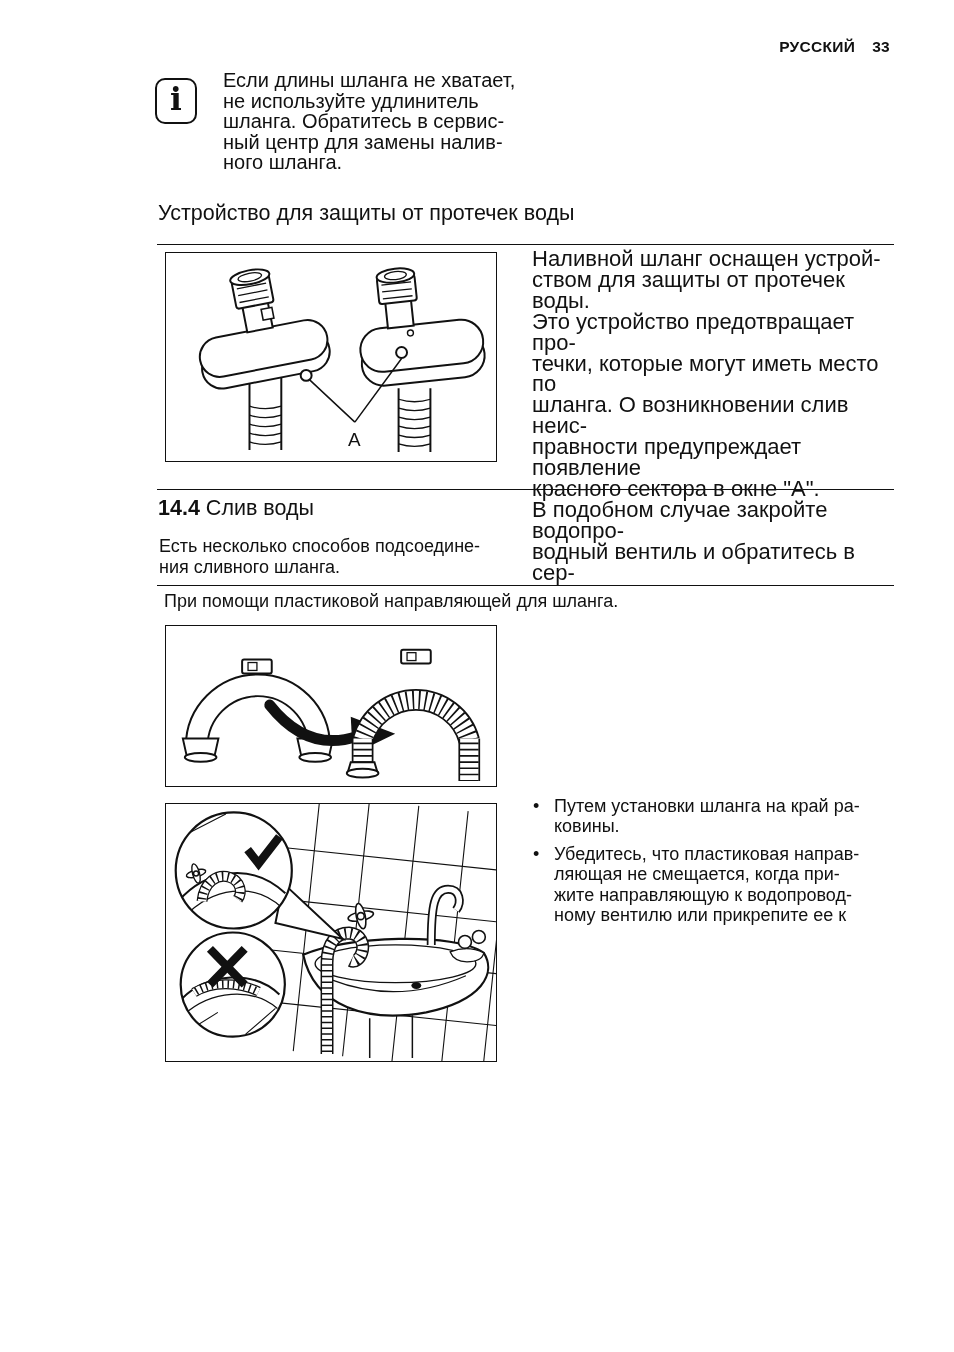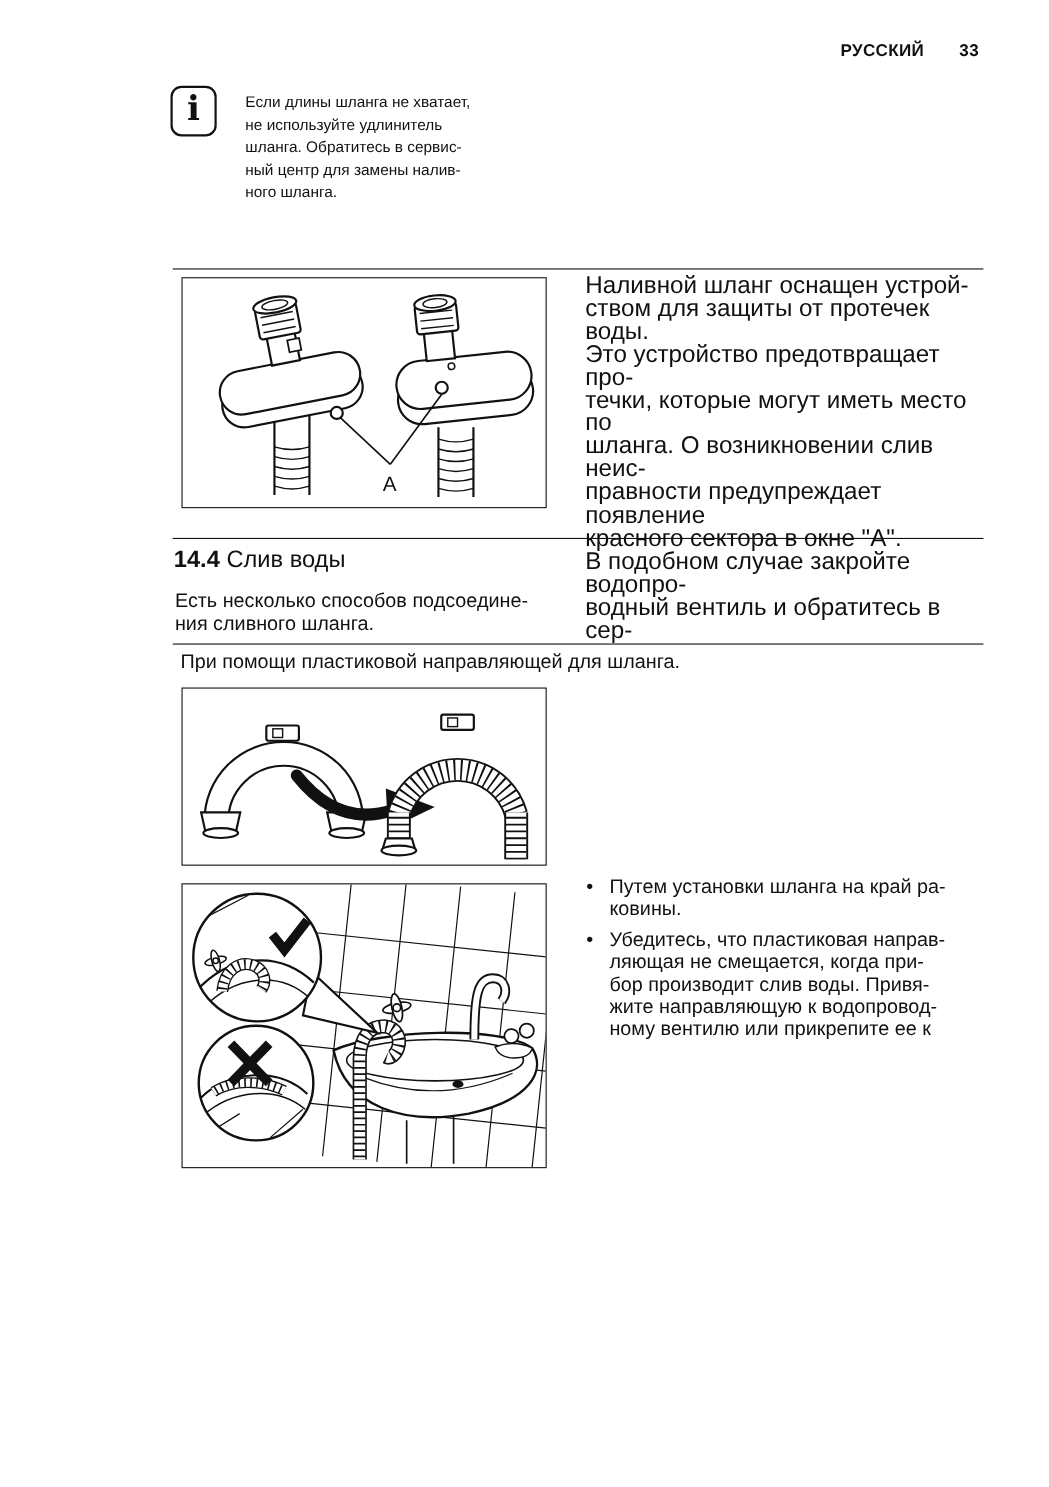--- a/index.html
+++ b/index.html
@@ -8,32 +8,32 @@
     position:relative; width:954px; height:1352px; margin:0 auto;
     background:#fff; color:#111; overflow:hidden;
     font-family:"Liberation Sans", sans-serif;
   }
   .ln { display:block; }
 
   .page-header {
     position:absolute; top:38px; left:160px; width:730px;
     text-align:right; font-weight:bold; font-size:15.5px; letter-spacing:.3px;
   }
-  .page-header .pgnum { display:inline-block; margin-left:32px;text-align:right; }
+  .page-header .pgnum { display:inline-block; margin-left:17px;text-align:right; }
 
   .note-icon {
     position:absolute; left:155px; top:78px; width:42px; height:46px;
     border:2.6px solid #111; border-radius:10px;
     display:flex; align-items:center; justify-content:center;
     font-family:"DejaVu Serif", serif; font-weight:bold; font-size:31px;
     line-height:1; padding-bottom:3px;
   }
   .note-text {
-    position:absolute; left:223px; top:82px; width:330px;
-    font-size:14px; line-height:20.5px;
+    position:absolute; left:223px; top:70px; width:330px;
+    font-size:20px; line-height:20.5px;
   }
 
   .leak-title {
     position:absolute; left:158px; top:201px;
     font-size:21.5px; font-weight:400;
   }
   .rule { position:absolute; left:157px; width:737px; border-top:1.7px solid #111; }
   .rule-1 { top:244px; }
   .rule-2 { top:489px; }
   .rule-3 { top:585px; }
@@ -72,20 +72,21 @@
     <span>i</span>
   </div>
   <div class="note-text">
     <span class="ln">Если длины шланга не хватает,</span>
     <span class="ln">не используйте удлинитель</span>
     <span class="ln">шланга. Обратитесь в сервис-</span>
     <span class="ln">ный центр для замены налив-</span>
     <span class="ln">ного шланга.</span>
   </div>
 
+  <h2 class="leak-title">Устройство для защиты от протечек воды</h2>
   <div class="rule rule-1"></div>
 
   <div class="figbox fig-1">
     <svg viewBox="0 0 332 209">
       <g fill="none" stroke="#111" stroke-width="2">
 
         <path d="M84 198 V122 M116 198 V122"></path>
         <path stroke-width="1.3" d="M84 190 q16 5 32 0 M84 181 q16 5 32 0 M84 172 q16 5 32 0 M84 163 q16 5 32 0 M84 154 q16 5 32 0"></path>
 
         <g transform="rotate(-11 98 100)">
@@ -268,20 +269,19 @@
       <span>
         <span class="ln">Путем установки шланга на край ра-</span>
         <span class="ln">ковины.</span>
       </span>
     </div>
     <div class="bullet">
       <span class="dot">•</span>
       <span>
         <span class="ln">Убедитесь, что пластиковая направ-</span>
         <span class="ln">ляющая не смещается, когда при-</span>
-        <span class="ln">бор производит слив воды. Привя-</span>
         <span class="ln">жите направляющую к водопровод-</span>
         <span class="ln">ному вентилю или прикрепите ее к</span>
       </span>
     </div>
   </div>
 
 </div>
 
 </body></html>

